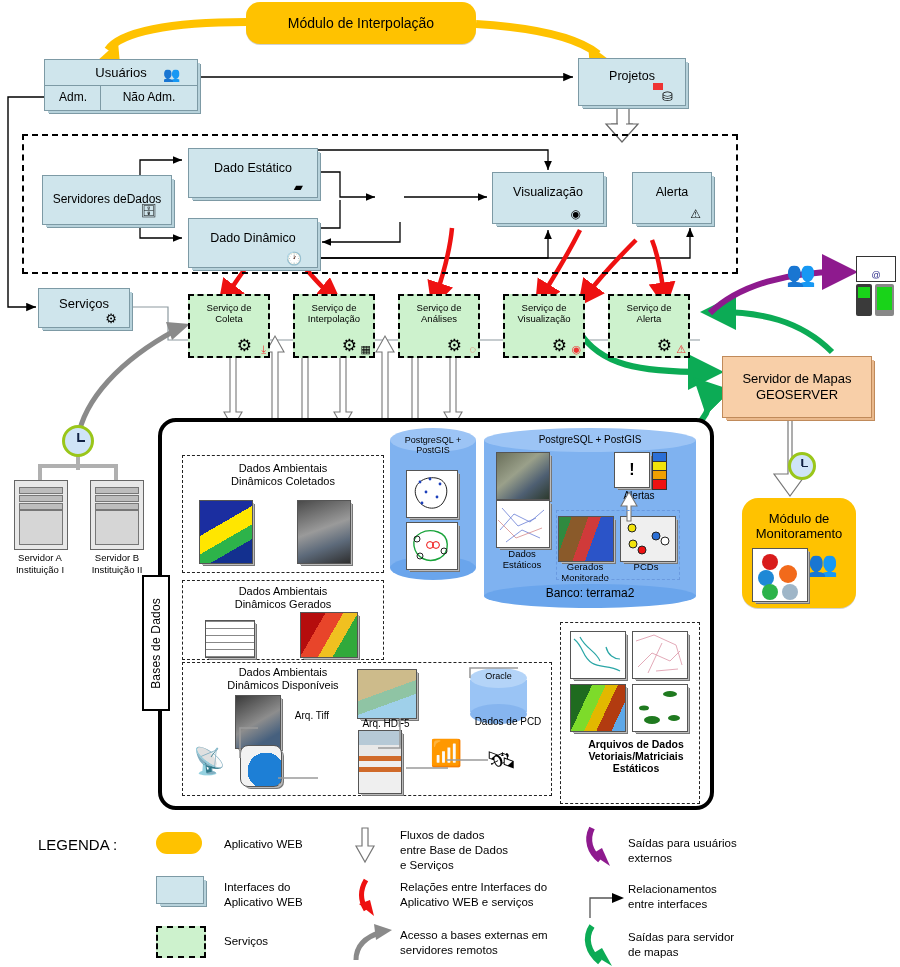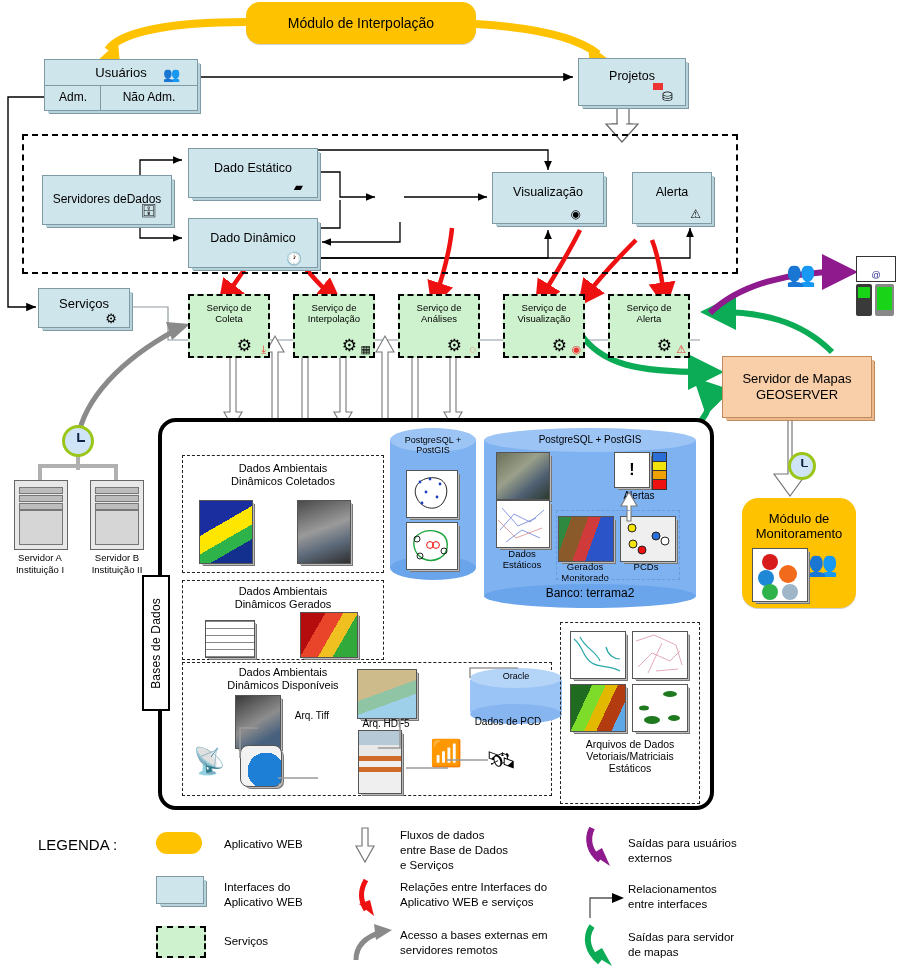--- a/index.html
+++ b/index.html
@@ -354,21 +354,21 @@
   </div>
   <div class="thumb" style="left:235px;top:695px;width:44px;height:52px;background:linear-gradient(150deg,#3a3a3a,#8d8d8d 50%,#46607e 80%);"></div>
   <div class="cap" style="left:284px;top:710px;width:56px;font-size:10px;">Arq. Tiff</div>
   <div class="thumb" style="left:357px;top:669px;width:58px;height:48px;background:linear-gradient(160deg,#cdbb8b 0 45%,#8fc4a4 45% 65%,#9fd0ea 65% 100%);"></div>
   <div class="cap" style="left:350px;top:718px;width:72px;font-size:10px;">Arq. HDF5</div>
   <div class="thumb" style="left:358px;top:730px;width:42px;height:62px;background:linear-gradient(180deg,#b6c9d6 0 22%,#e8e8e8 22% 40%,#d06a2a 40% 48%,#efefef 48% 58%,#d06a2a 58% 66%,#efefef 66% 100%);"></div>
   <div style="position:absolute;left:193px;top:748px;font-size:26px;line-height:1;">📡</div>
   <div class="thumb" style="left:240px;top:745px;width:40px;height:40px;border-radius:8px;background:radial-gradient(circle at 62% 62%,#1d7fd6 0 52%,#f2f2f2 52% 100%);"></div>
   <div style="position:absolute;left:430px;top:740px;font-size:26px;line-height:1;">📶</div>
   <div style="position:absolute;left:486px;top:748px;font-size:24px;line-height:1;">🛰</div>
-  <div class="cyl" style="left:470px;top:668px;width:92px;height:56px;">
+  <div class="cyl" style="left:470px;top:668px;width:57px;height:56px;">
     <div class="body" style="background:#9ac4f5;"></div>
     <div class="top" style="height:20px;background:#b4d4f8;"></div>
     <div class="bot" style="height:20px;background:#86b5ef;"></div>
     <div class="lbl" style="top:4px;">Oracle</div>
   </div>
   <div class="cap" style="left:462px;top:716px;width:92px;font-size:10px;">Dados de PCD</div>
   <svg style="position:absolute;left:158px;top:418px;width:556px;height:392px;">
     <g stroke="#9a9a9a" stroke-width="1.6" fill="none">
       <path d="M82,340 L82,310 L100,310"></path>
       <path d="M120,360 L160,360"></path>
@@ -479,21 +479,21 @@
   <div class="thumb" style="left:570px;top:684px;width:54px;height:46px;background:linear-gradient(115deg,#1f6b1f 0 28%,#7ddb2a 28% 46%,#e2b800 46% 62%,#b23b10 62% 82%,#5ea8e8 82% 100%);"></div>
   <div class="thumb" style="left:632px;top:684px;width:54px;height:46px;background:#fff;"></div>
   <svg style="position:absolute;left:632px;top:684px;width:54px;height:46px;">
     <g fill="#1f7a1f">
       <ellipse cx="38" cy="10" rx="7" ry="3"></ellipse>
         <ellipse cx="12" cy="24" rx="5" ry="2.5"></ellipse>
       <ellipse cx="20" cy="36" rx="8" ry="4"></ellipse>
         <ellipse cx="42" cy="34" rx="6" ry="3"></ellipse>
     </g>
   </svg>
-  <div class="cap" style="left:562px;top:738px;width:136px;font-size:10.5px;">
+  <div class="cap" style="left:562px;top:738px;width:148px;font-size:10.5px;font-weight:bold;">
     <div>Arquivos de Dados</div>
     <div>Vetoriais/Matriciais</div>
     <div>Estáticos</div>
   </div>
 
   <div class="geoserver" style="position:absolute;left:722px;top:356px;width:148px;height:60px;">
     <div>
       <div>Servidor de Mapas</div>
       <div>GEOSERVER</div>
     </div>

